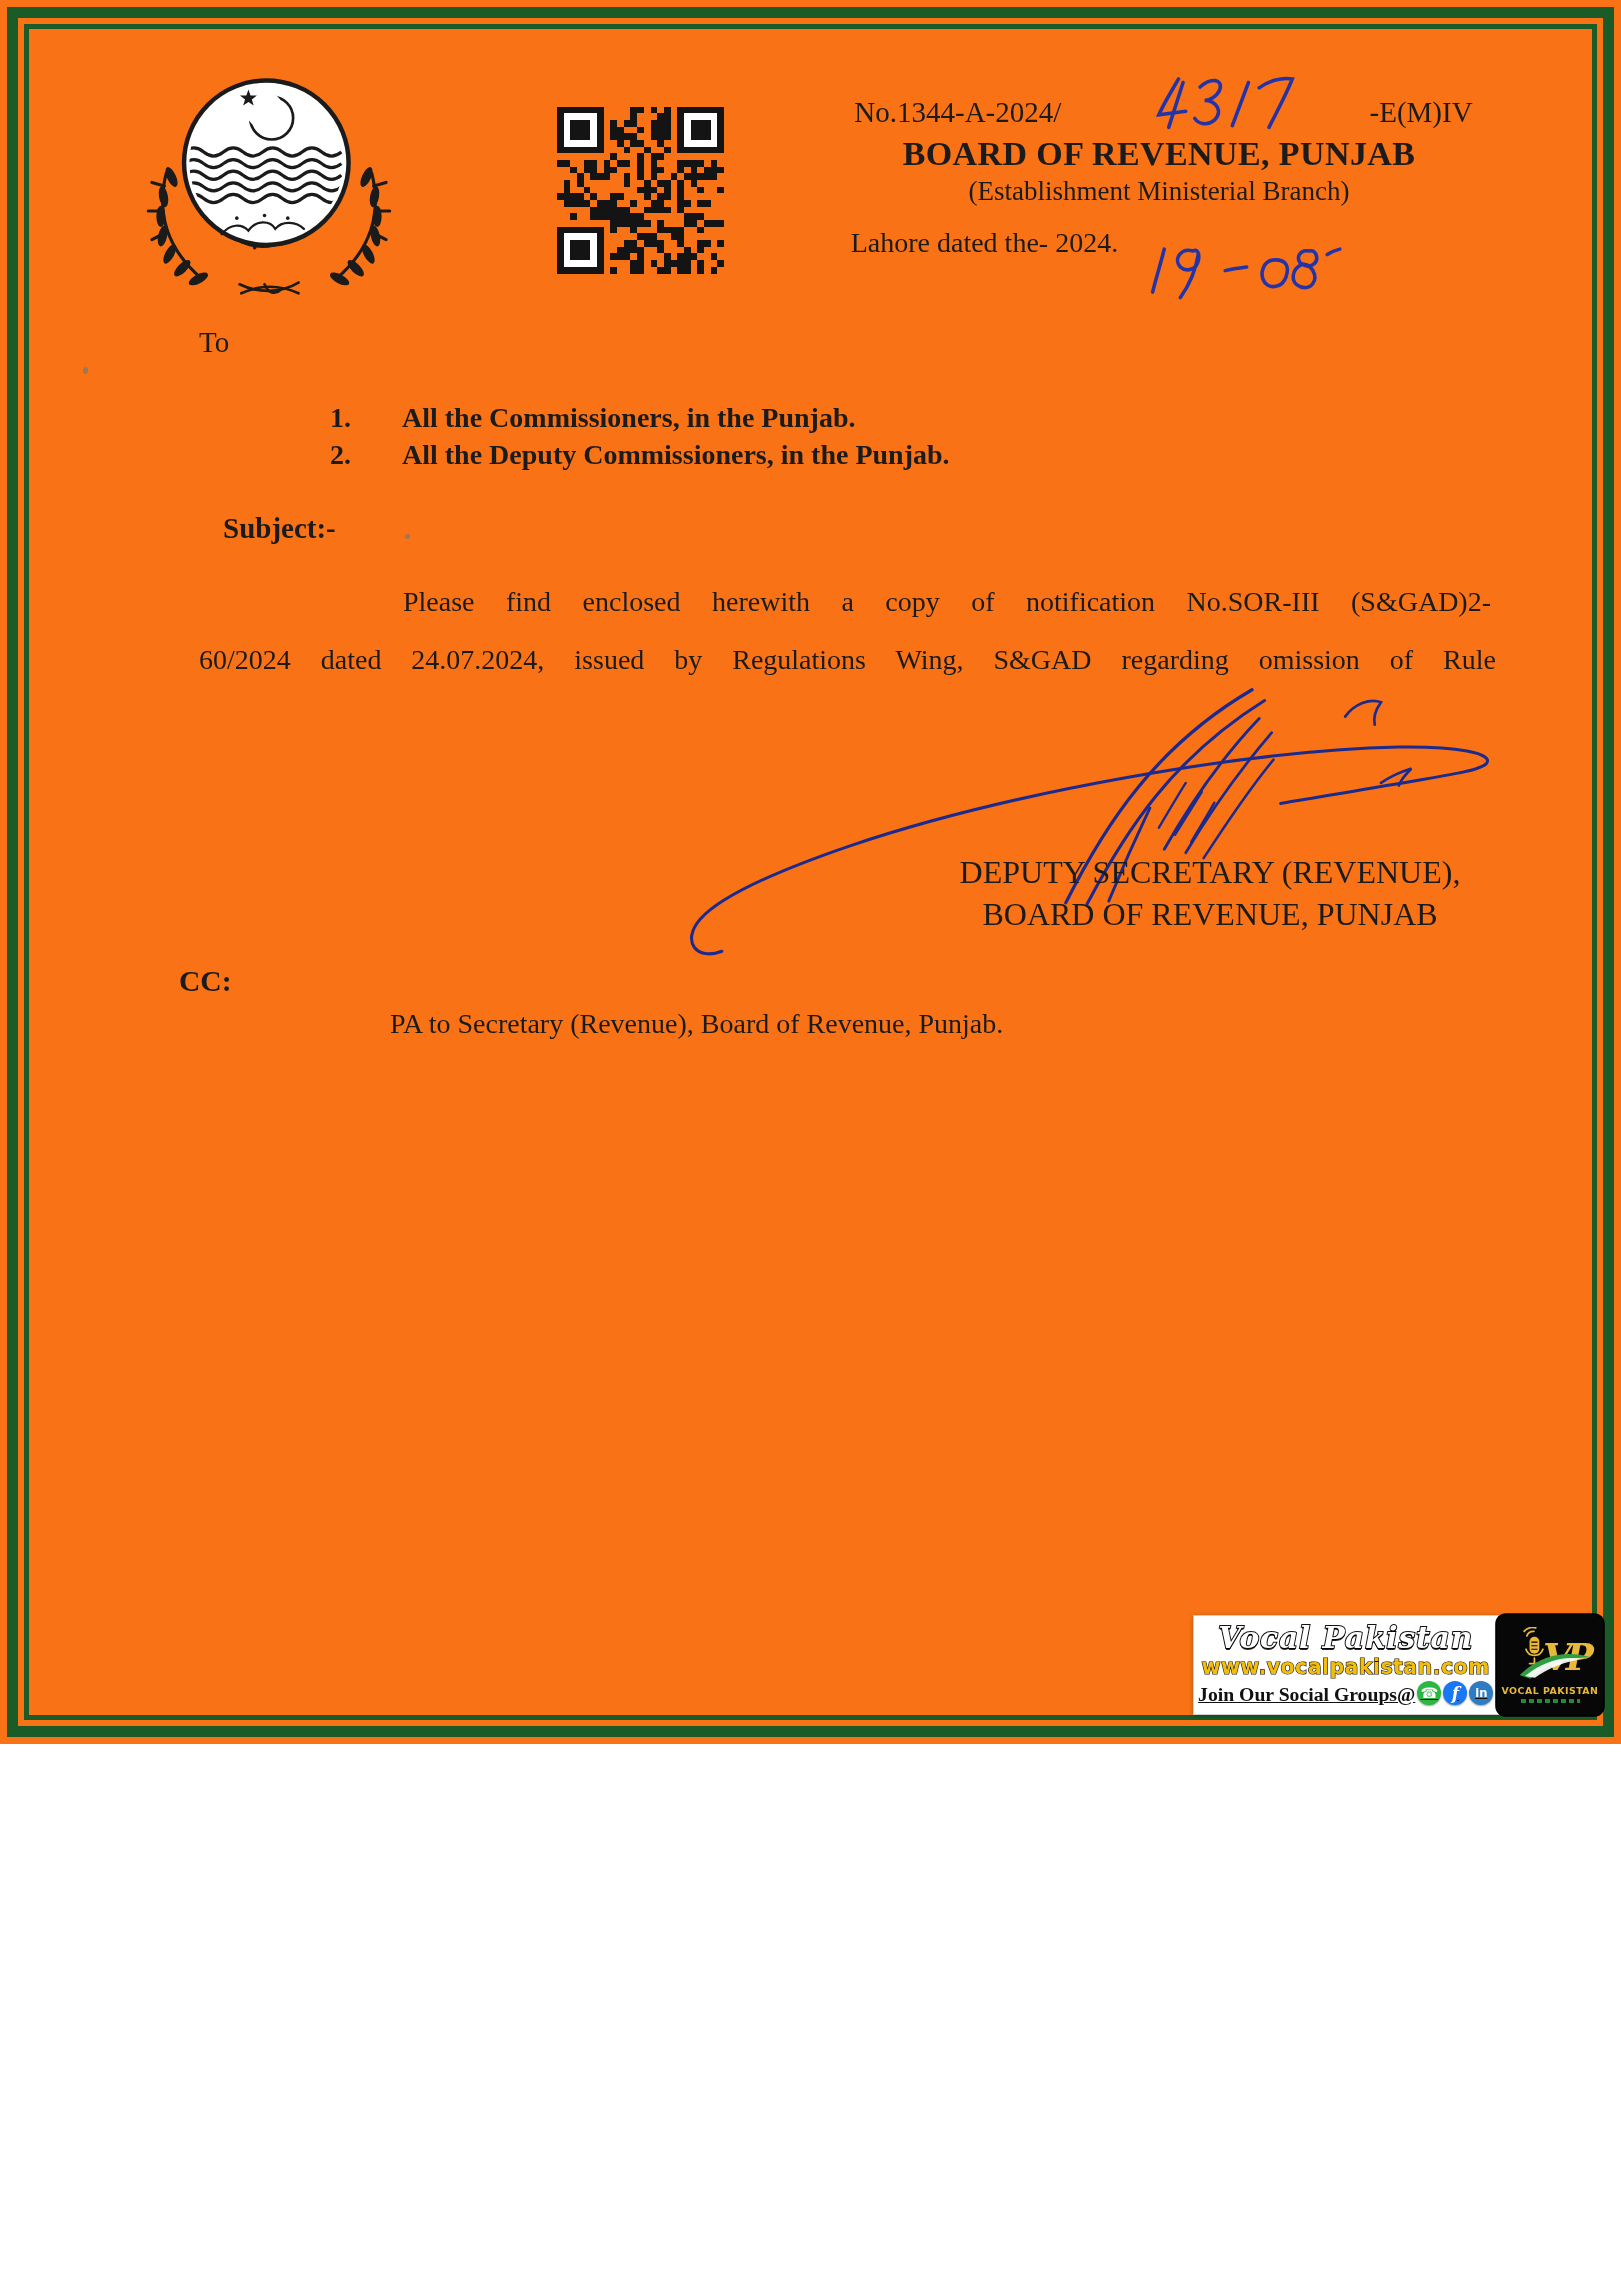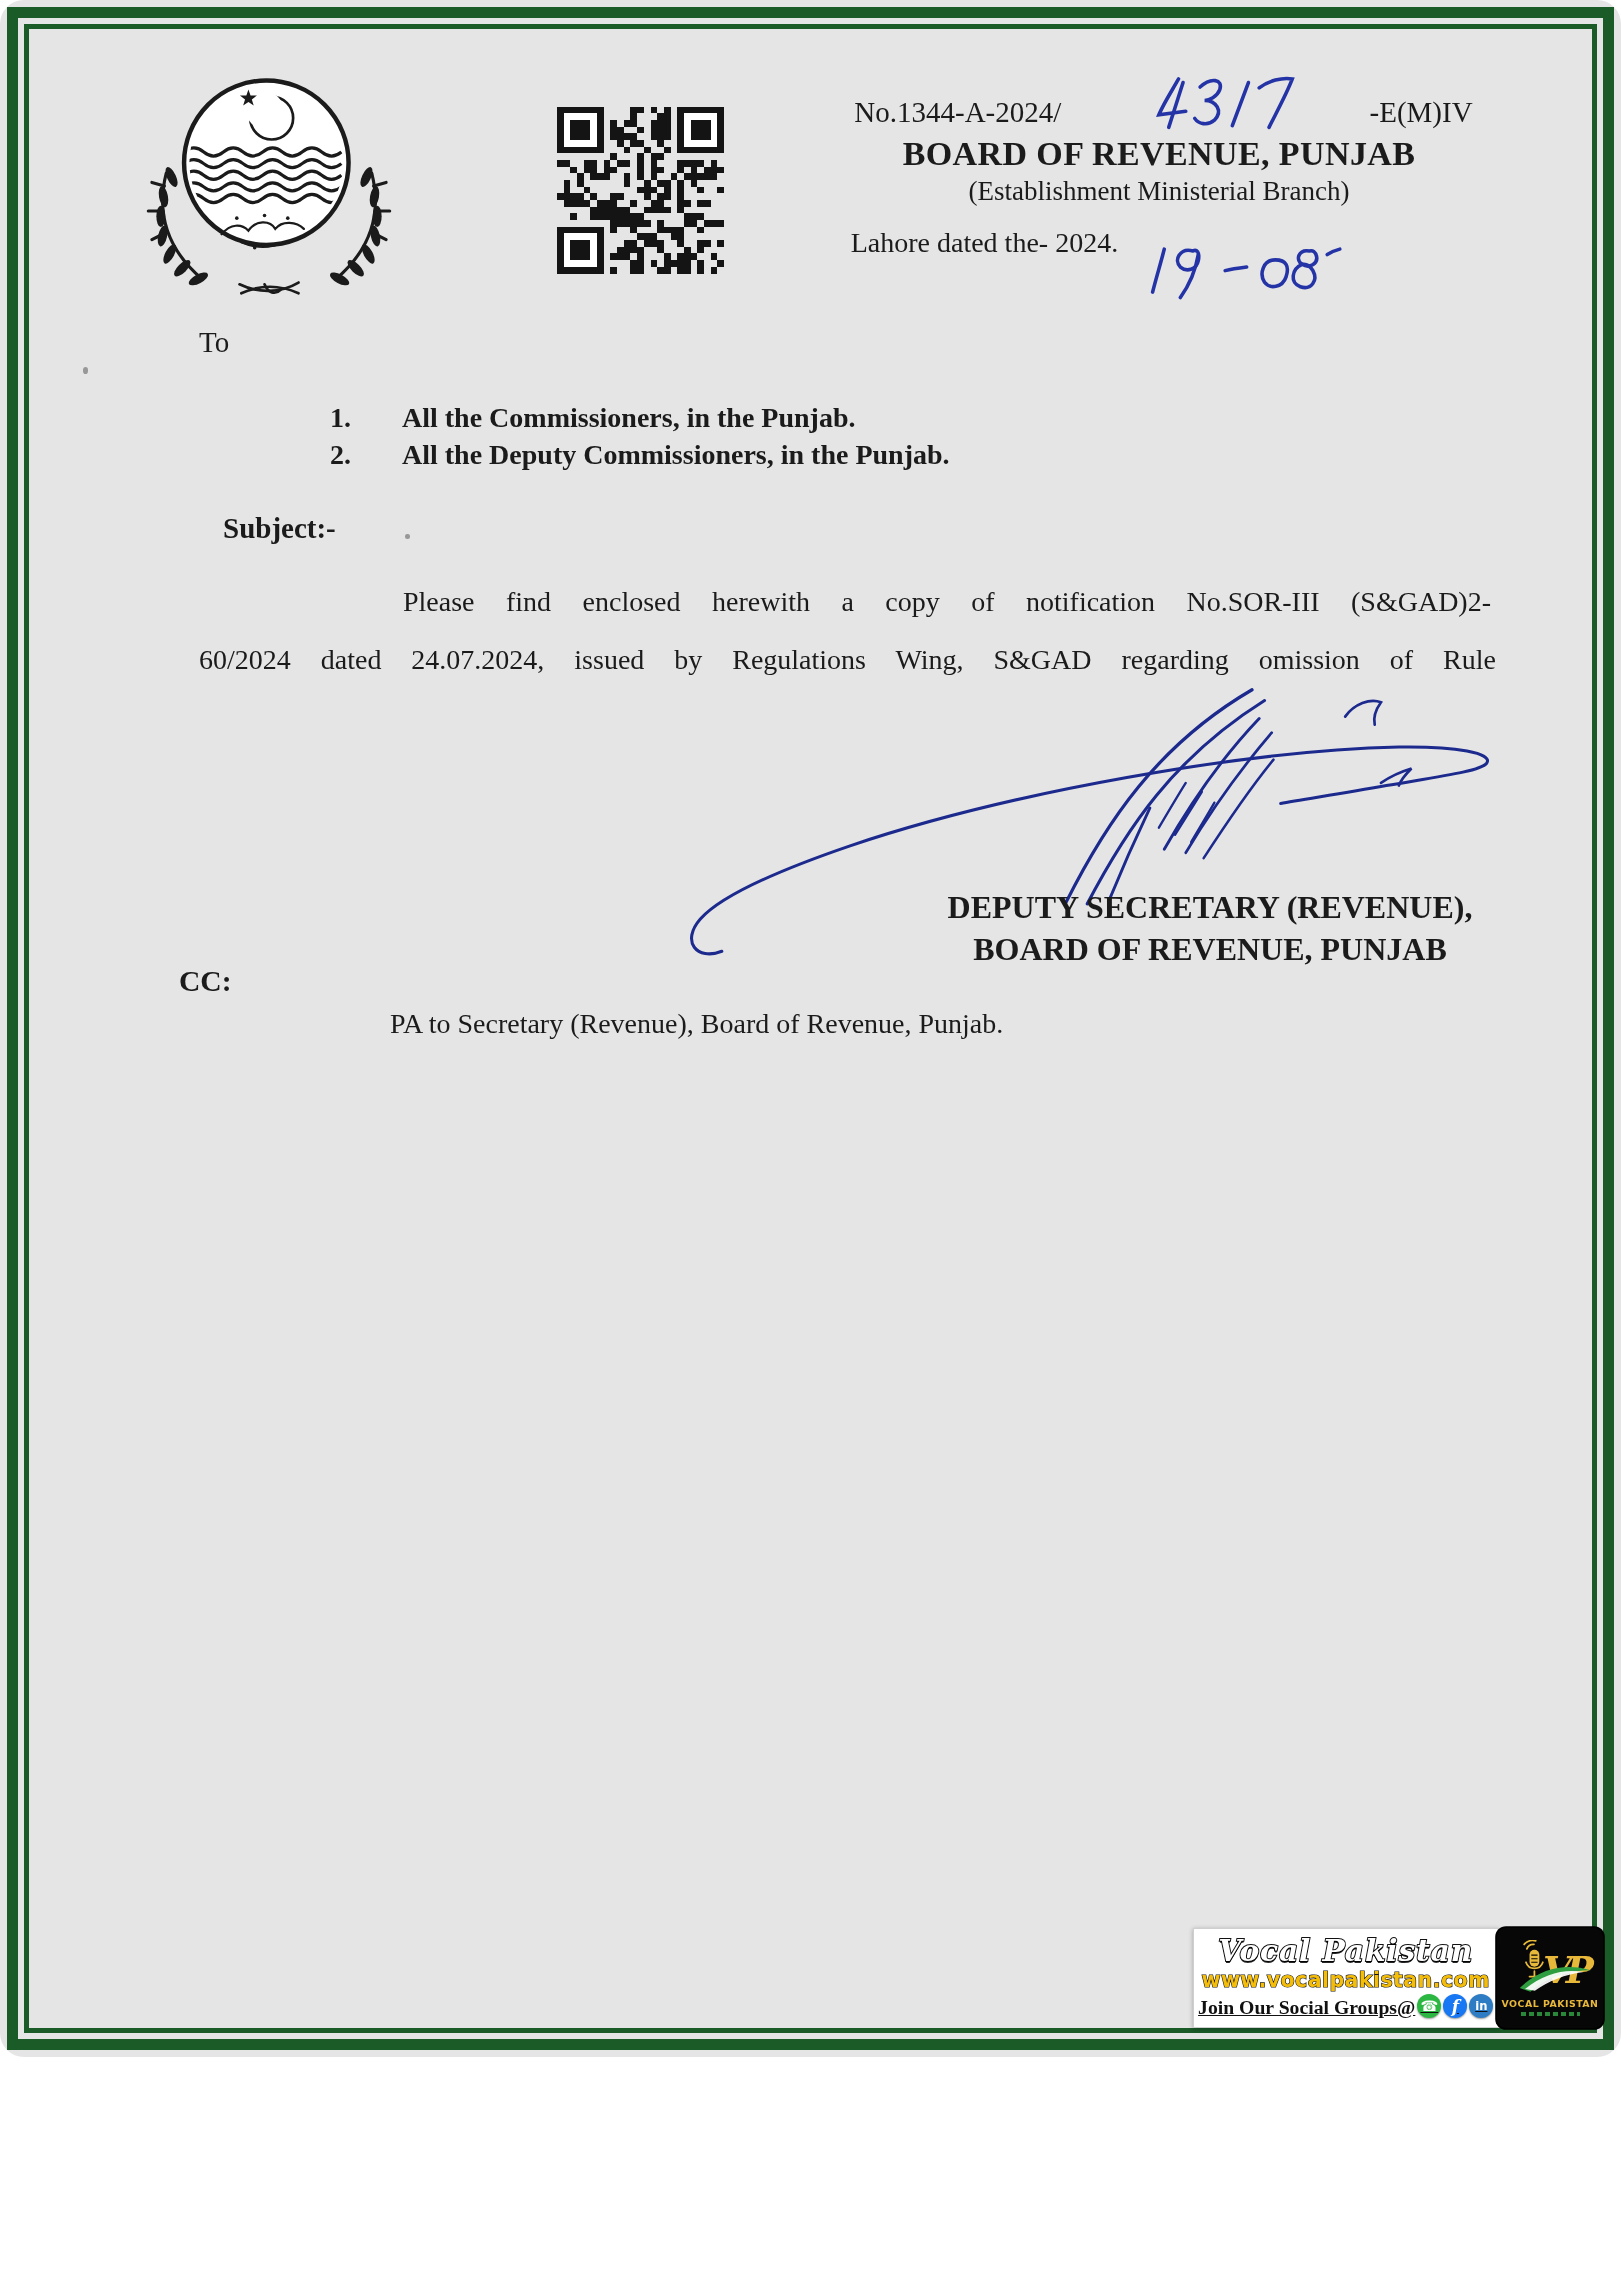--- a/index.html
+++ b/index.html
@@ -1,17 +1,17 @@
 <!DOCTYPE html>
 <html style="font-size:14.3px"><head>
 <meta charset="utf-8">
 <style>
   html,body{margin:0;padding:0;background:#ffffff;}
-  .page{position:relative;width:1621px;height:2057px;background:#e5e5e5;
-        font-family:"Liberation Serif",serif;color:#1b1b1b;overflow:hidden;border-radius:24px;}
+  .page{position:relative;width:1621px;height:1744px;background:#f97316;
+        font-family:"Liberation Serif",serif;color:#1b1b1b;overflow:hidden;}
   .border-outer{position:absolute;inset:7.2px;border:11.6px solid #1a5b28;pointer-events:none;}
   .border-inner{position:absolute;inset:24px;border:5.4px solid #1a5b28;pointer-events:none;}
 
   .crest{position:absolute;left:134px;top:59px;width:270px;height:249px;}
   .qr{position:absolute;left:557px;top:104px;width:167px;height:172px;}
   .qr svg{width:100%;height:100%;shape-rendering:crispEdges;}
 
   .hdr{position:absolute;left:840px;top:93px;width:638px;}
   .hdr-line1{display:flex;justify-content:space-between;align-items:flex-start;
              font-size:29px;line-height:38px;padding:0 5.4px 0 14.3px;}
@@ -31,21 +31,21 @@
                 border-bottom:3.6px solid #1b1b1b;padding-bottom:3.6px;letter-spacing:0.3px;white-space:nowrap;}
 
   .body-line{position:absolute;font-size:28px;white-space:nowrap;}
   .bl1{left:403px;top:586px;width:1088px;white-space:normal;text-align:justify;text-align-last:justify;}
   .bl2{left:199px;top:644px;width:1297px;white-space:normal;text-align:justify;text-align-last:justify;}
   .bl3{left:199px;top:702px;word-spacing:1.8px;}
 
   .ink-overlay{position:absolute;left:0;top:0;width:1621px;height:2293px;pointer-events:none;}
 
   .sign-block{position:absolute;left:901px;top:851px;width:618px;text-align:center;
-              font-weight:bold;font-size:32px;line-height:42px;margin-top:35px;}
+              font-weight:normal;font-size:32px;line-height:42px;}
 
   .cc-label{position:absolute;left:179px;top:965px;font-size:29.6px;font-weight:bold;}
   .cc-text{position:absolute;left:390px;top:1008px;font-size:28px;white-space:nowrap;}
 
   .speck{position:absolute;background:#777;border-radius:50%;opacity:.7;}
   .speck1{left:83px;top:367px;width:5.4px;height:7.2px;}
   .speck2{left:405px;top:534px;width:4.5px;height:4.5px;}
 
   .banner{position:absolute;right:18px;bottom:29px;height:100px;display:flex;z-index:6;}
   .banner-strip{width:297px;background:#ffffff;border:0.9px solid #cfcfcf;

